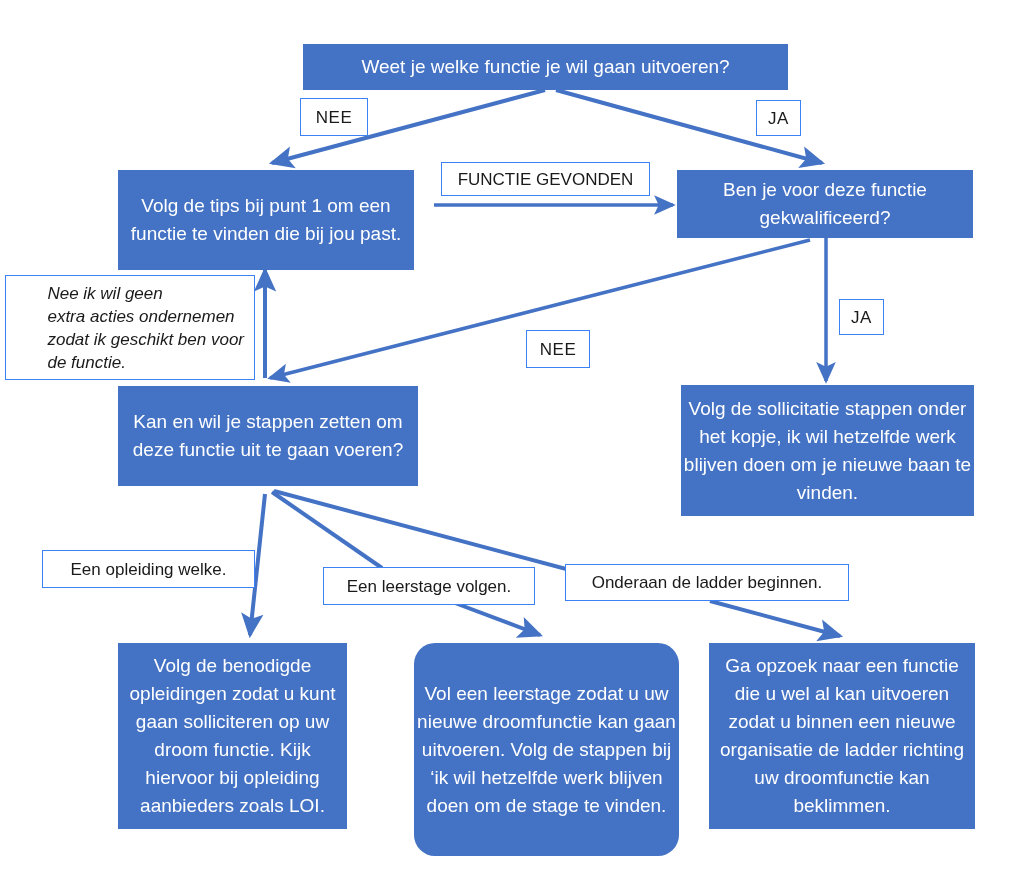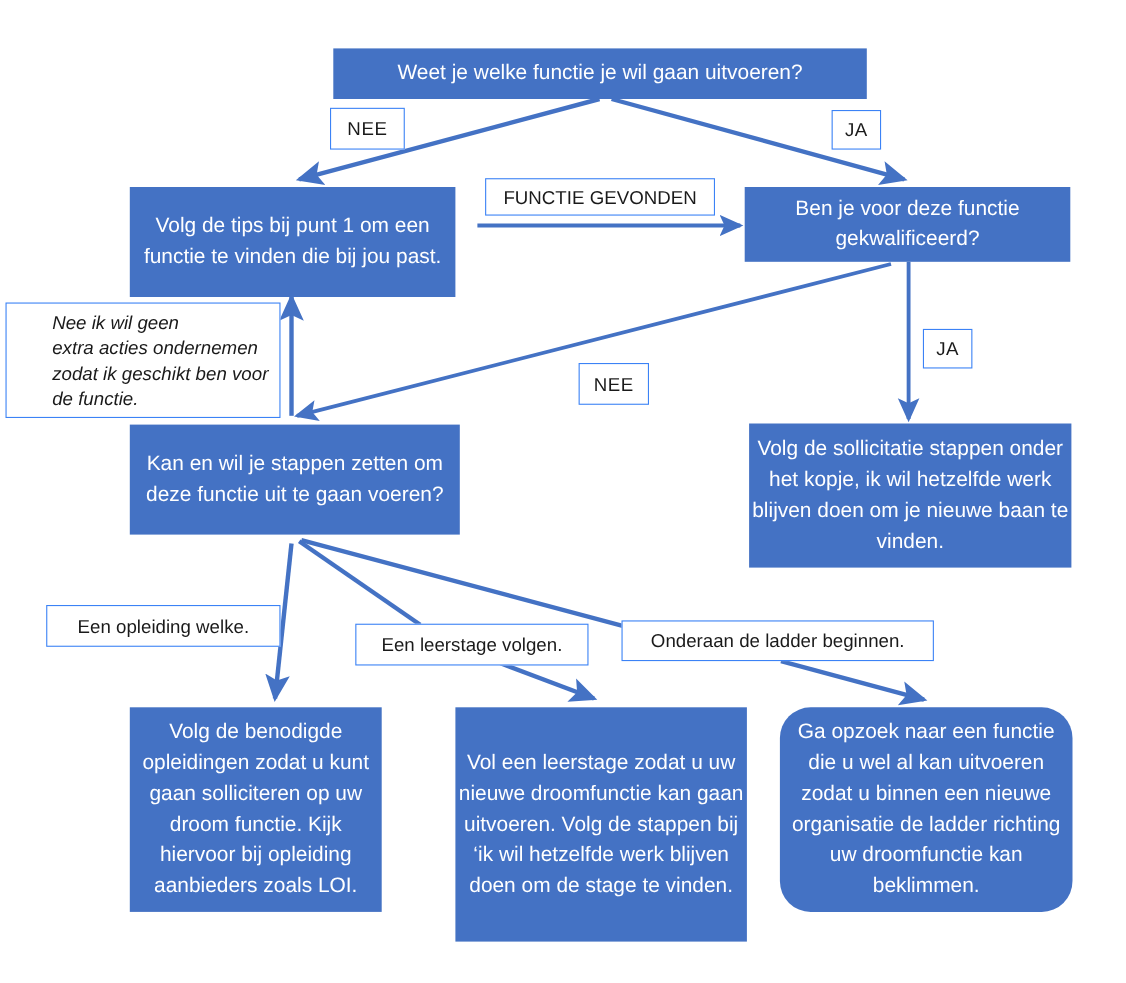--- a/index.html
+++ b/index.html
@@ -148,21 +148,21 @@
   </div>
 
   <div class="node label" style="left:565px; top:564px; width:284px; height:37px;">
     <span>Onderaan de ladder beginnen.</span>
   </div>
 
   <div class="node blue" style="left:118px; top:643px; width:229px; height:186px;">
     <span>Volg de benodigde opleidingen zodat u kunt gaan solliciteren op uw droom functie. Kijk hiervoor bij opleiding aanbieders zoals LOI.</span>
   </div>
 
-  <div class="node blue" style="left:414px; top:643px; width:265px; height:213px;">
+  <div class="node blue" style="left:414px; top:643px; width:265px; height:213px;border-radius:21px;">
     <span>Vol een leerstage zodat u uw nieuwe droomfunctie kan gaan uitvoeren. Volg de stappen bij ‘ik wil hetzelfde werk blijven doen om de stage te vinden.</span>
   </div>
 
-  <div class="node blue" style="left:709px; top:643px; width:266px; height:186px;border-radius:28px;">
+  <div class="node blue" style="left:709px; top:643px; width:266px; height:186px;">
     <span>Ga opzoek naar een functie die u wel al kan uitvoeren zodat u binnen een nieuwe organisatie de ladder richting uw droomfunctie kan beklimmen.</span>
   </div>
 
 </div>
 
 </body></html>

